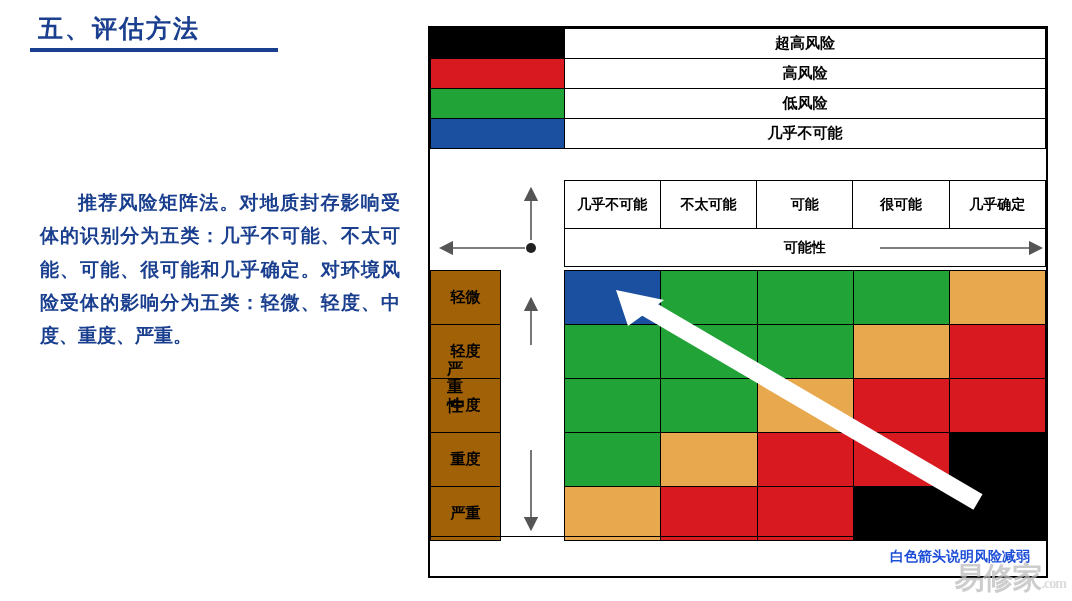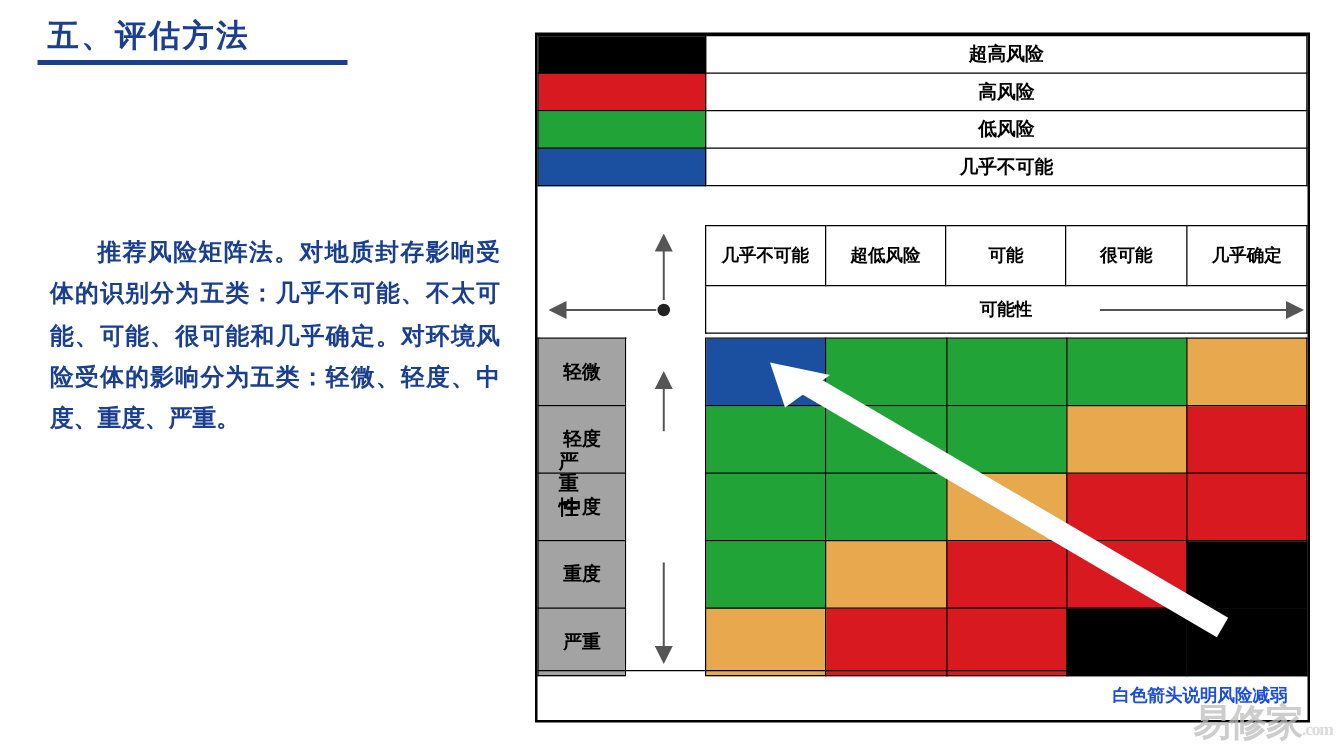--- a/index.html
+++ b/index.html
@@ -130,21 +130,21 @@
     box-sizing: border-box;
     height: 54px;
   }
   .sev-label {
     width: 70px;
     text-align: center;
     font-family: "DejaVu Sans", sans-serif;
     font-size: 15px;
     font-weight: bold;
     color: #000;
-    background: #a3a3a3;
+    background: #a16207;
   }
   .sev-axis {
     width: 64px;
     background: #fff;
     border-top: none !important;
     border-bottom: none !important;
     position: relative;
   }
   .cell { width: 96px; }
 
@@ -239,21 +239,21 @@
     </tr>
   </tbody>
     </table>
 
   <table class="grid" id="likelihood">
     <tbody>
         <tr>
       <td class="lk-corner lk-head"></td>
       <td class="lk-arrowcell lk-head"></td>
       <td class="lk-head">几乎不可能</td>
-      <td class="lk-head">超低风险</td>
+      <td class="lk-head">不太可能</td>
       <td class="lk-head">可能</td>
       <td class="lk-head">很可能</td>
       <td class="lk-head">几乎确定</td>
     </tr>
     <tr>
       <td class="lk-corner lk-axis"></td>
       <td class="lk-arrowcell lk-axis"></td>
       <td class="lk-axis" colspan="5">可能性</td>
     </tr>
   </tbody>

